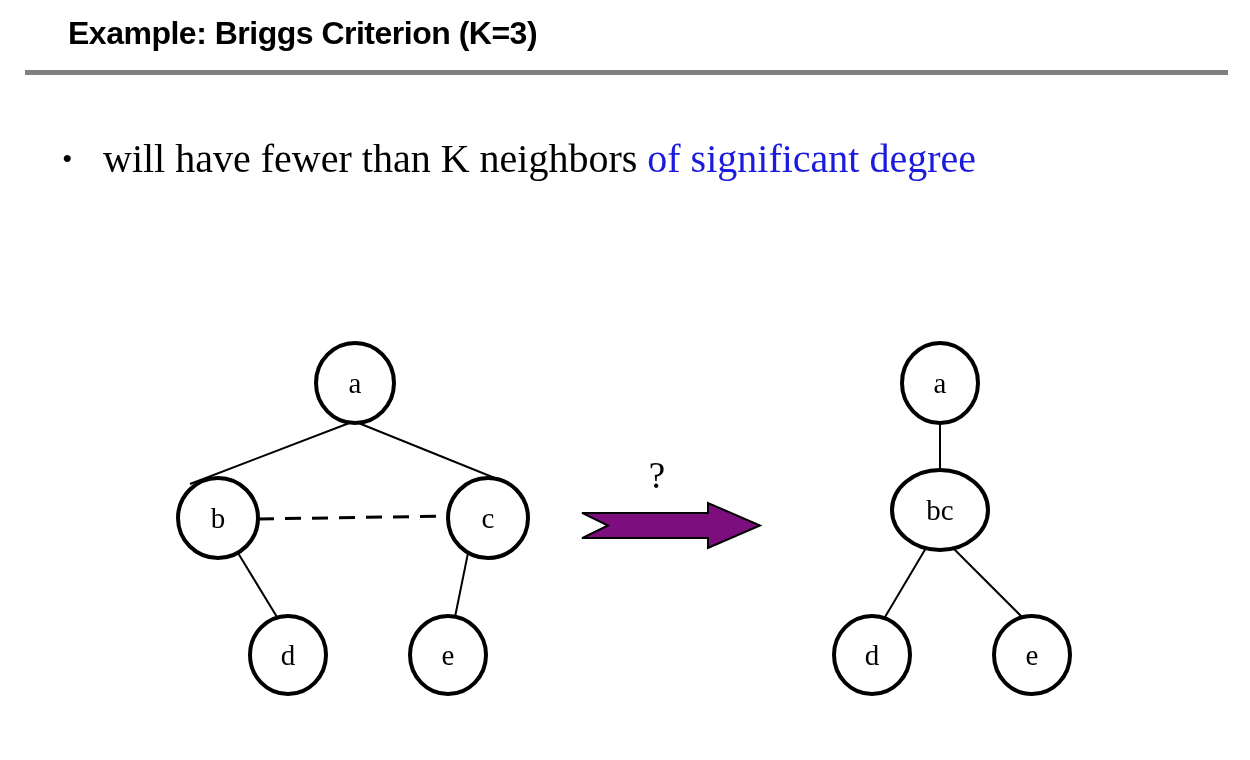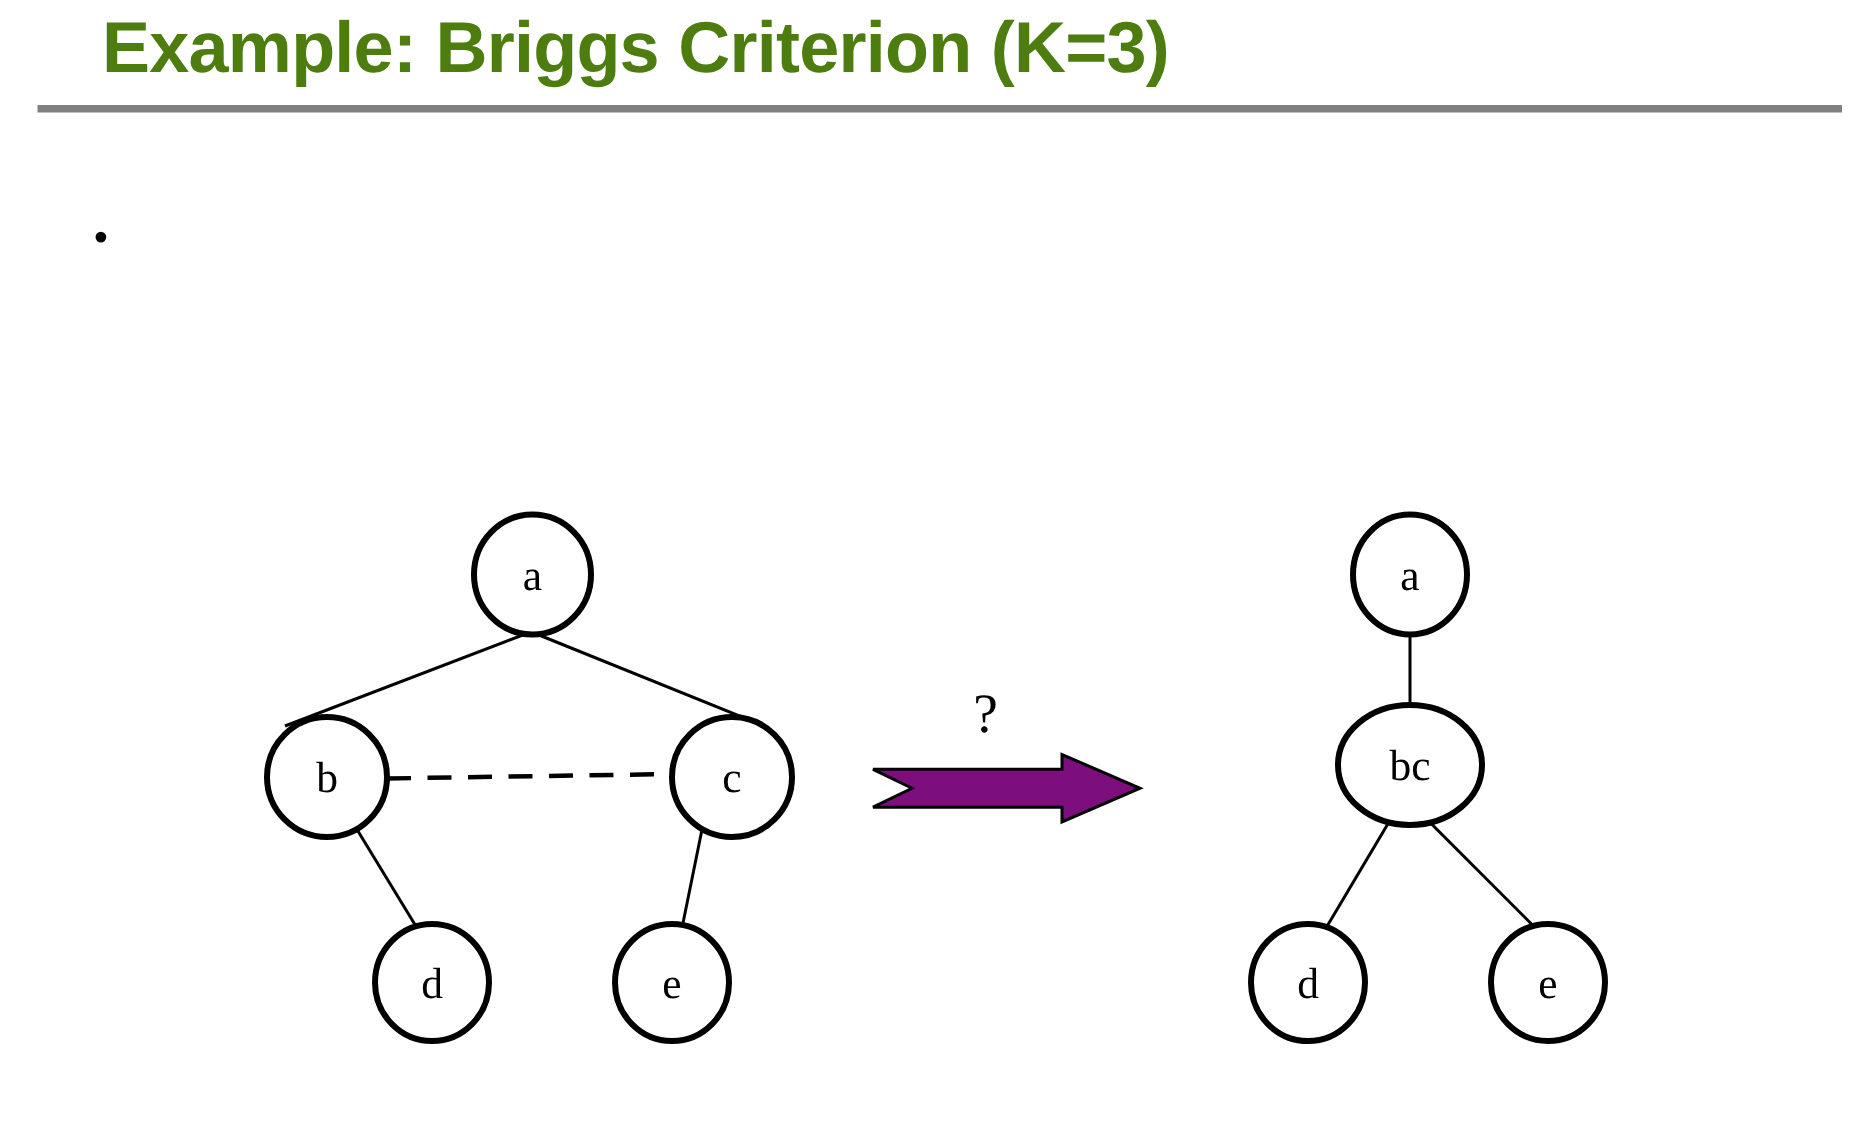--- a/index.html
+++ b/index.html
@@ -16,24 +16,24 @@
     font-family: "Liberation Serif", "DejaVu Serif", serif;
   }
 
   
   #slide-title {
     position: absolute;
     left: 68px;
     top: 8px;
     font-family: "Liberation Sans", "DejaVu Sans", sans-serif;
     font-weight: bold;
-    font-size: 48px;
+    font-size: 32px;
     line-height: 50px;
     letter-spacing: -0.5px;
-    color: #4d7c0f;
+    color: #000000;
     white-space: nowrap;
   }
 
   #title-rule {
     position: absolute;
     left: 25px;
     top: 70px;
     width: 1203px;
     height: 5px;
     background: #808080;
@@ -92,20 +92,21 @@
 </head>
 <body>
 
 <div id="slide-title">Example: Briggs Criterion (K=3)</div>
 
 <div id="title-rule"></div>
 
 <div id="bullet-list">
   <div class="bullet-row">
     <span class="bullet-marker">•</span>
+    <span class="bullet-text"><span>will have fewer than K neighbors </span><span class="hl">of significant degree</span></span>
   </div>
 </div>
 
 <div id="diagram">
   <svg width="1250" height="440" viewBox="0 0 1250 440">
 
     <g id="left-graph-edges">
         <line x1="352" y1="122" x2="190" y2="184" stroke="#000000" stroke-width="2"></line>
         <line x1="356" y1="122" x2="512" y2="185" stroke="#000000" stroke-width="2"></line>
         <line x1="258" y1="219" x2="450" y2="216" stroke="#000000" stroke-width="3" stroke-dasharray="16 11"></line>

